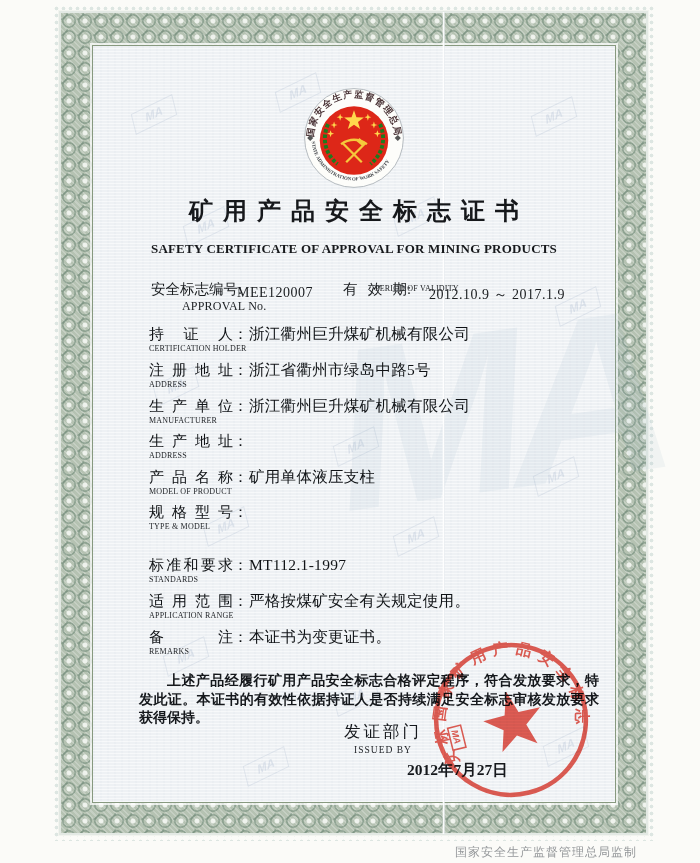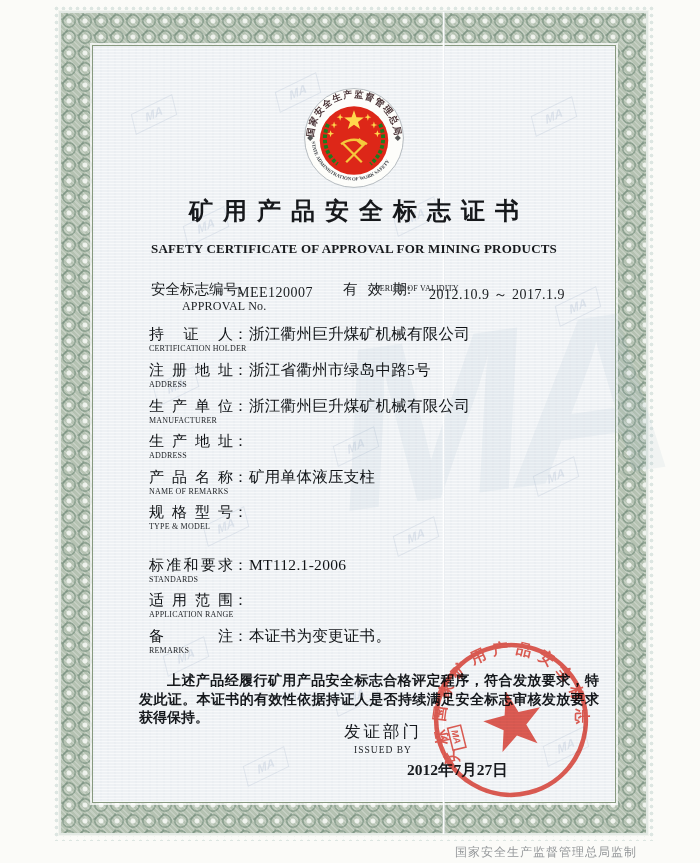--- a/index.html
+++ b/index.html
@@ -196,32 +196,33 @@
         <span class="fvalue">浙江省衢州市绿岛中路5号</span>
       </div>
       <div class="field-row">
         <span class="flabel"><span class="jlabel">生产单位</span><span class="colon">：</span><span class="flabel-en">MANUFACTURER</span></span>
         <span class="fvalue">浙江衢州巨升煤矿机械有限公司</span>
       </div>
       <div class="field-row">
         <span class="flabel"><span class="jlabel">生产地址</span><span class="colon">：</span><span class="flabel-en">ADDRESS</span></span>
       </div>
       <div class="field-row">
-        <span class="flabel"><span class="jlabel">产品名称</span><span class="colon">：</span><span class="flabel-en">NAME OF REMARKS</span></span>
+        <span class="flabel"><span class="jlabel">产品名称</span><span class="colon">：</span><span class="flabel-en">MODEL OF PRODUCT</span></span>
         <span class="fvalue">矿用单体液压支柱</span>
       </div>
       <div class="field-row">
         <span class="flabel"><span class="jlabel">规格型号</span><span class="colon">：</span><span class="flabel-en">TYPE &amp; MODEL</span></span>
       </div>
       <div class="field-row gap-above">
         <span class="flabel"><span class="jlabel">标准和要求</span><span class="colon">：</span><span class="flabel-en">STANDARDS</span></span>
-        <span class="fvalue">MT112.1-2006</span>
+        <span class="fvalue">MT112.1-1997</span>
       </div>
       <div class="field-row">
         <span class="flabel"><span class="jlabel">适用范围</span><span class="colon">：</span><span class="flabel-en">APPLICATION RANGE</span></span>
+        <span class="fvalue">严格按煤矿安全有关规定使用。</span>
       </div>
       <div class="field-row">
         <span class="flabel"><span class="jlabel">备注</span><span class="colon">：</span><span class="flabel-en">REMARKS</span></span>
         <span class="fvalue">本证书为变更证书。</span>
       </div>
     </div>
 
     <div class="statement">上述产品经履行矿用产品安全标志合格评定程序，符合发放要求，特发此证。本证书的有效性依据持证人是否持续满足安全标志审核发放要求获得保持。</div>
 
     <div class="issuer">

